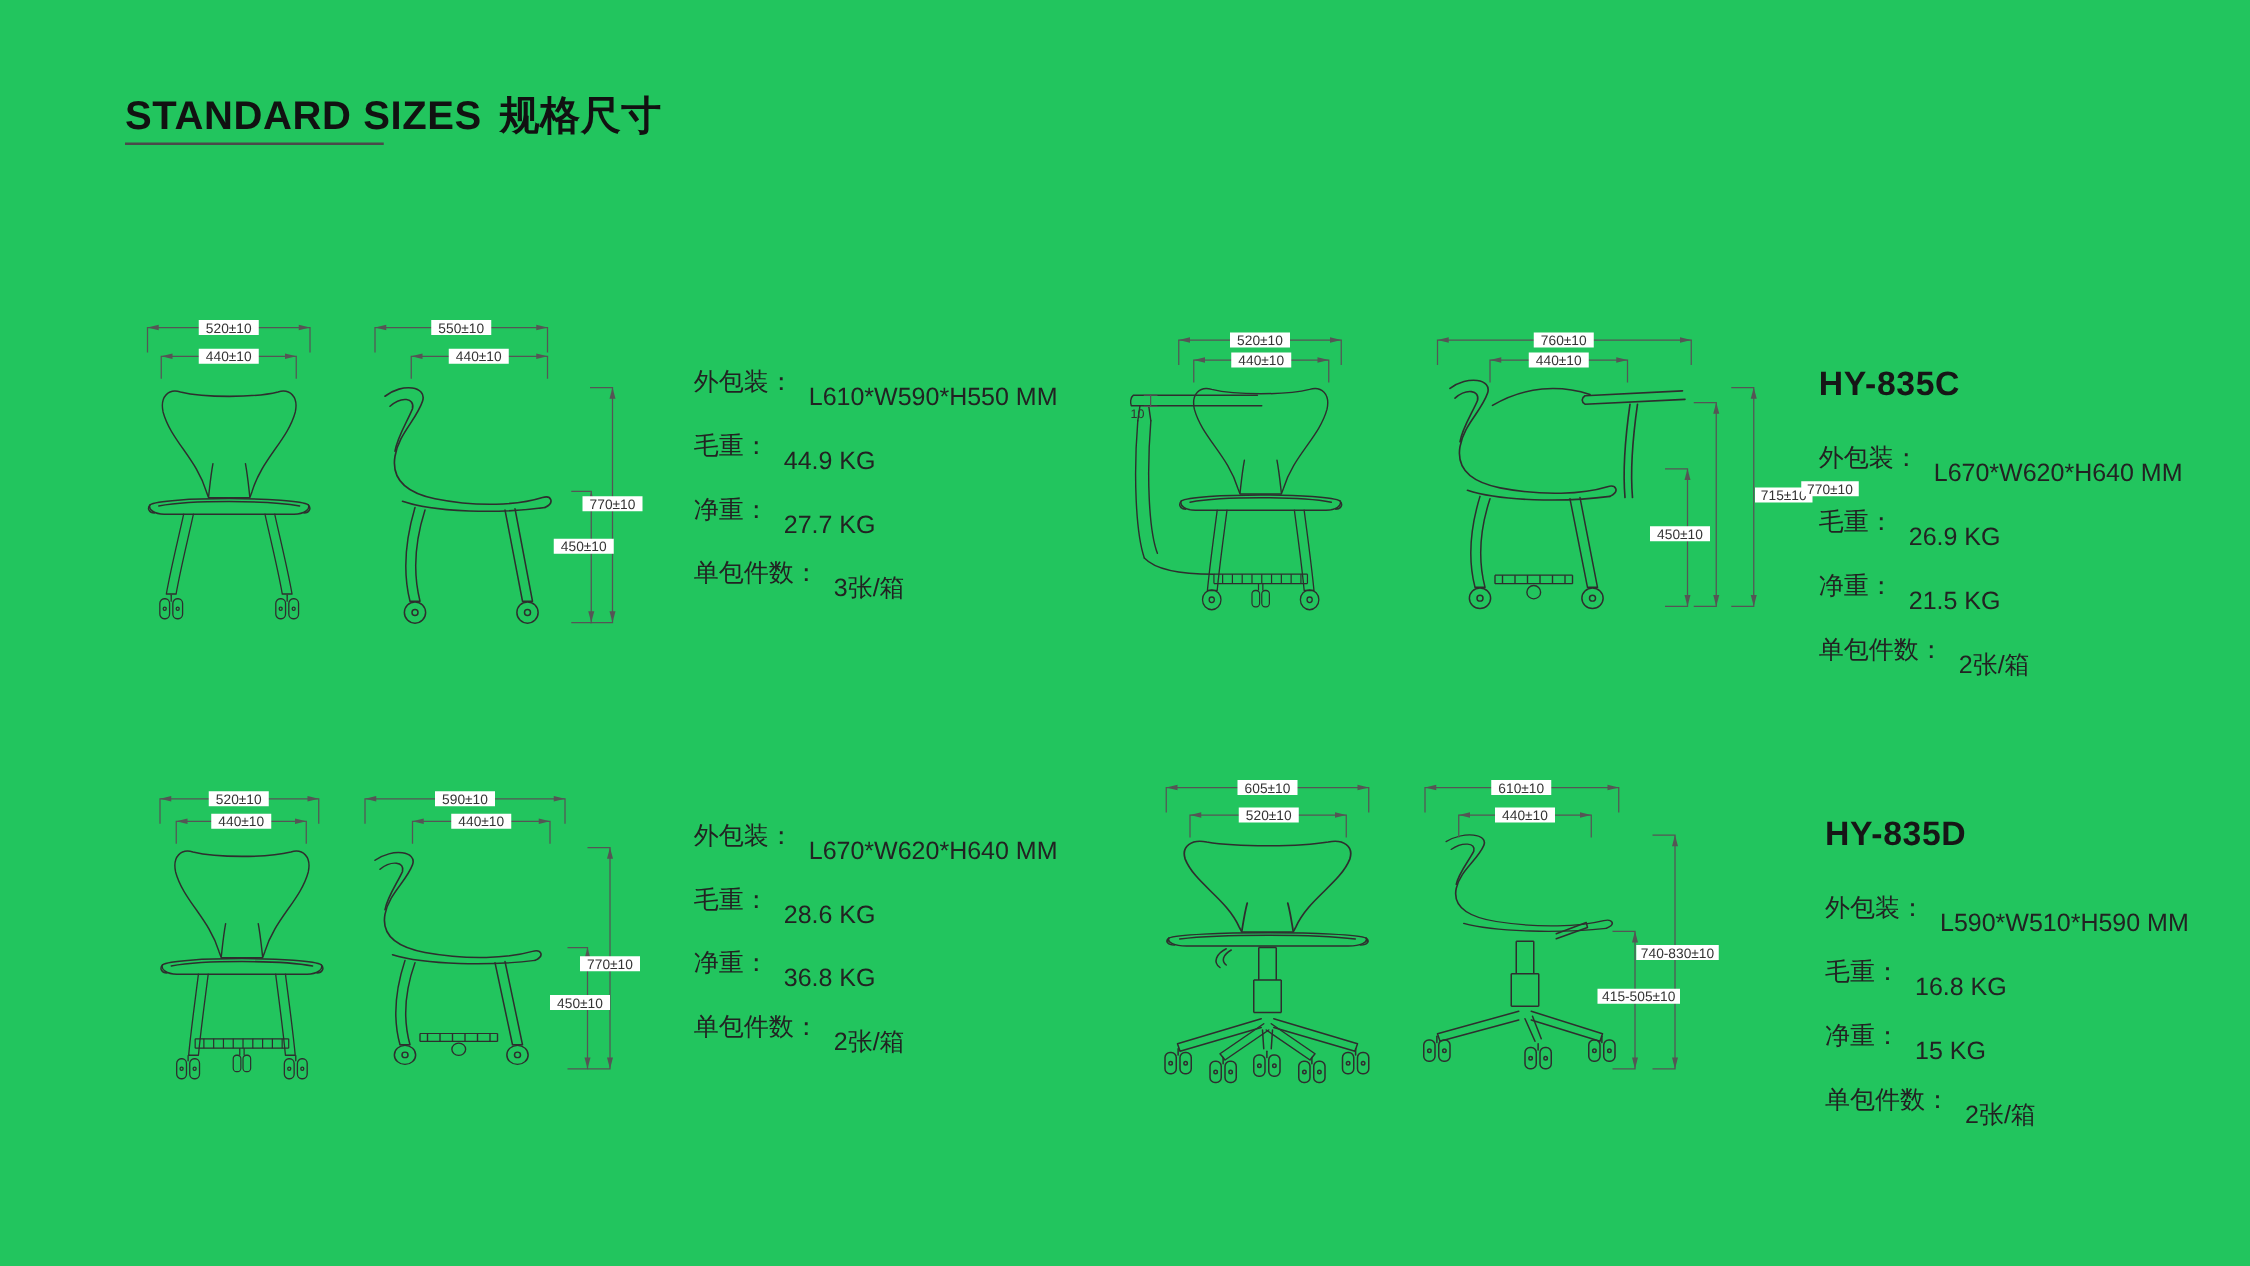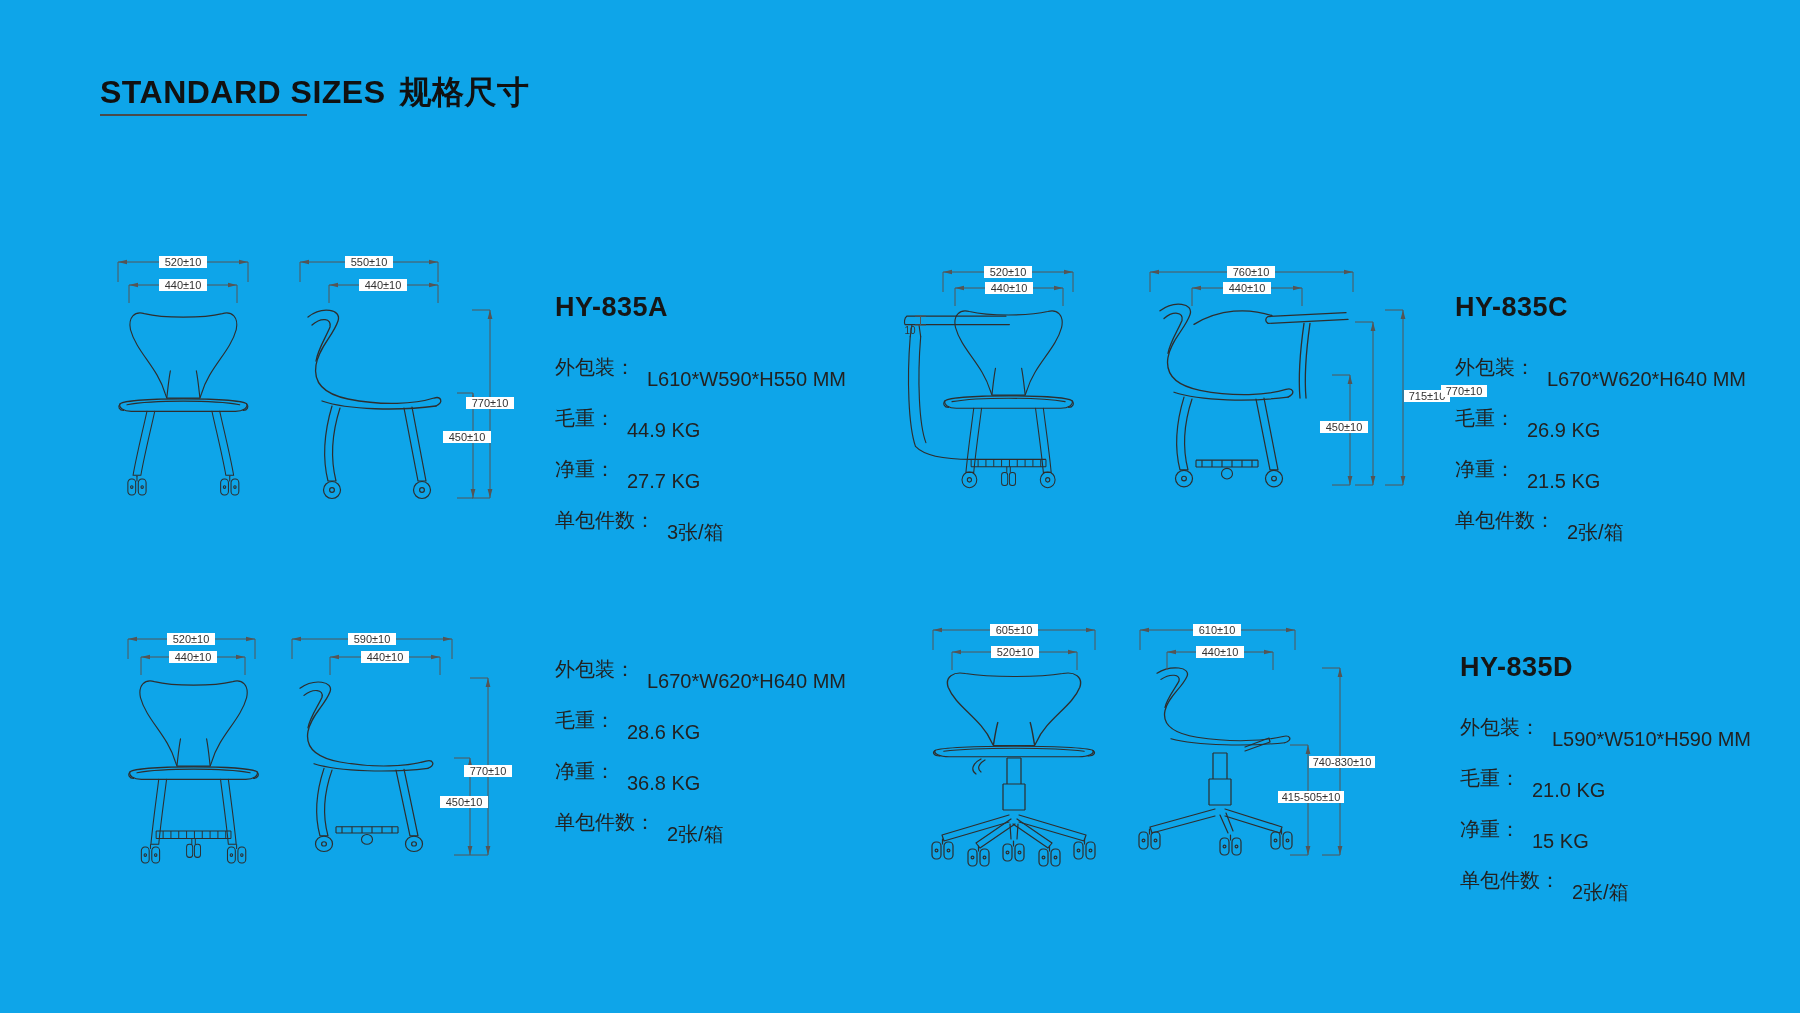--- a/index.html
+++ b/index.html
@@ -1,17 +1,17 @@
 <!DOCTYPE html>
 <html><head>
 <meta charset="utf-8">
 <style>
   html,body{margin:0;padding:0;background:#e8e8e8;}
   .page{
-    position:relative;width:1800px;height:1013px;background:#0ea5e9;
+    position:relative;width:1800px;height:1013px;background:#22c55e;
     font-family:"Liberation Sans","DejaVu Sans",sans-serif;color:#1f1f1f;overflow:hidden;
   }
   .page-title{position:absolute;left:100px;top:50px;font-size:32px;font-weight:700;letter-spacing:0.5px;color:#111;white-space:nowrap;}
   .page-title .zh{font-weight:700;margin-left:14px;}
   .title-underline{position:absolute;left:100px;top:114px;width:207px;height:0;border-top:2px solid #4a4a4a;}
   .art{position:absolute;}
   .specs{position:absolute;width:360px;}
   .specs h2{margin:0 0 30px 0;font-size:27px;font-weight:700;color:#161616;letter-spacing:0.5px;}
   .spec-line{display:flex;font-size:20px;color:#222;margin-bottom:10px;line-height:1.45;}
   .spec-label{margin-right:12px;white-space:nowrap;}
@@ -341,21 +341,20 @@
       <rect x="281" y="71" width="48" height="12" fill="#fff"></rect>
       <text class="dimtxt" x="305" y="81" text-anchor="middle">440±10</text>
       <rect x="394" y="181" width="66" height="12" fill="#fff"></rect>
       <text class="dimtxt" x="427" y="191" text-anchor="middle">740-830±10</text>
       <rect x="363" y="216" width="66" height="12" fill="#fff"></rect>
       <text class="dimtxt" x="396" y="226" text-anchor="middle">415-505±10</text>
     </g>
   </svg>
 
   <div class="specs" style="left:555px;top:292px">
-    <h2>HY-835A</h2>
     <div class="spec-line">
         <span class="spec-label">外包装：</span>
         <span class="spec-value">L610*W590*H550 MM</span>
       </div>
     <div class="spec-line">
         <span class="spec-label">毛重：</span>
         <span class="spec-value">44.9 KG</span>
       </div>
     <div class="spec-line">
         <span class="spec-label">净重：</span>
@@ -407,21 +406,21 @@
   </div>
 
   <div class="specs" style="left:1460px;top:652px">
     <h2>HY-835D</h2>
     <div class="spec-line">
         <span class="spec-label">外包装：</span>
         <span class="spec-value">L590*W510*H590 MM</span>
       </div>
     <div class="spec-line">
         <span class="spec-label">毛重：</span>
-        <span class="spec-value">21.0 KG</span>
+        <span class="spec-value">16.8 KG</span>
       </div>
     <div class="spec-line">
         <span class="spec-label">净重：</span>
         <span class="spec-value">15 KG</span>
       </div>
     <div class="spec-line">
         <span class="spec-label">单包件数：</span>
         <span class="spec-value">2张/箱</span>
       </div>
   </div>

